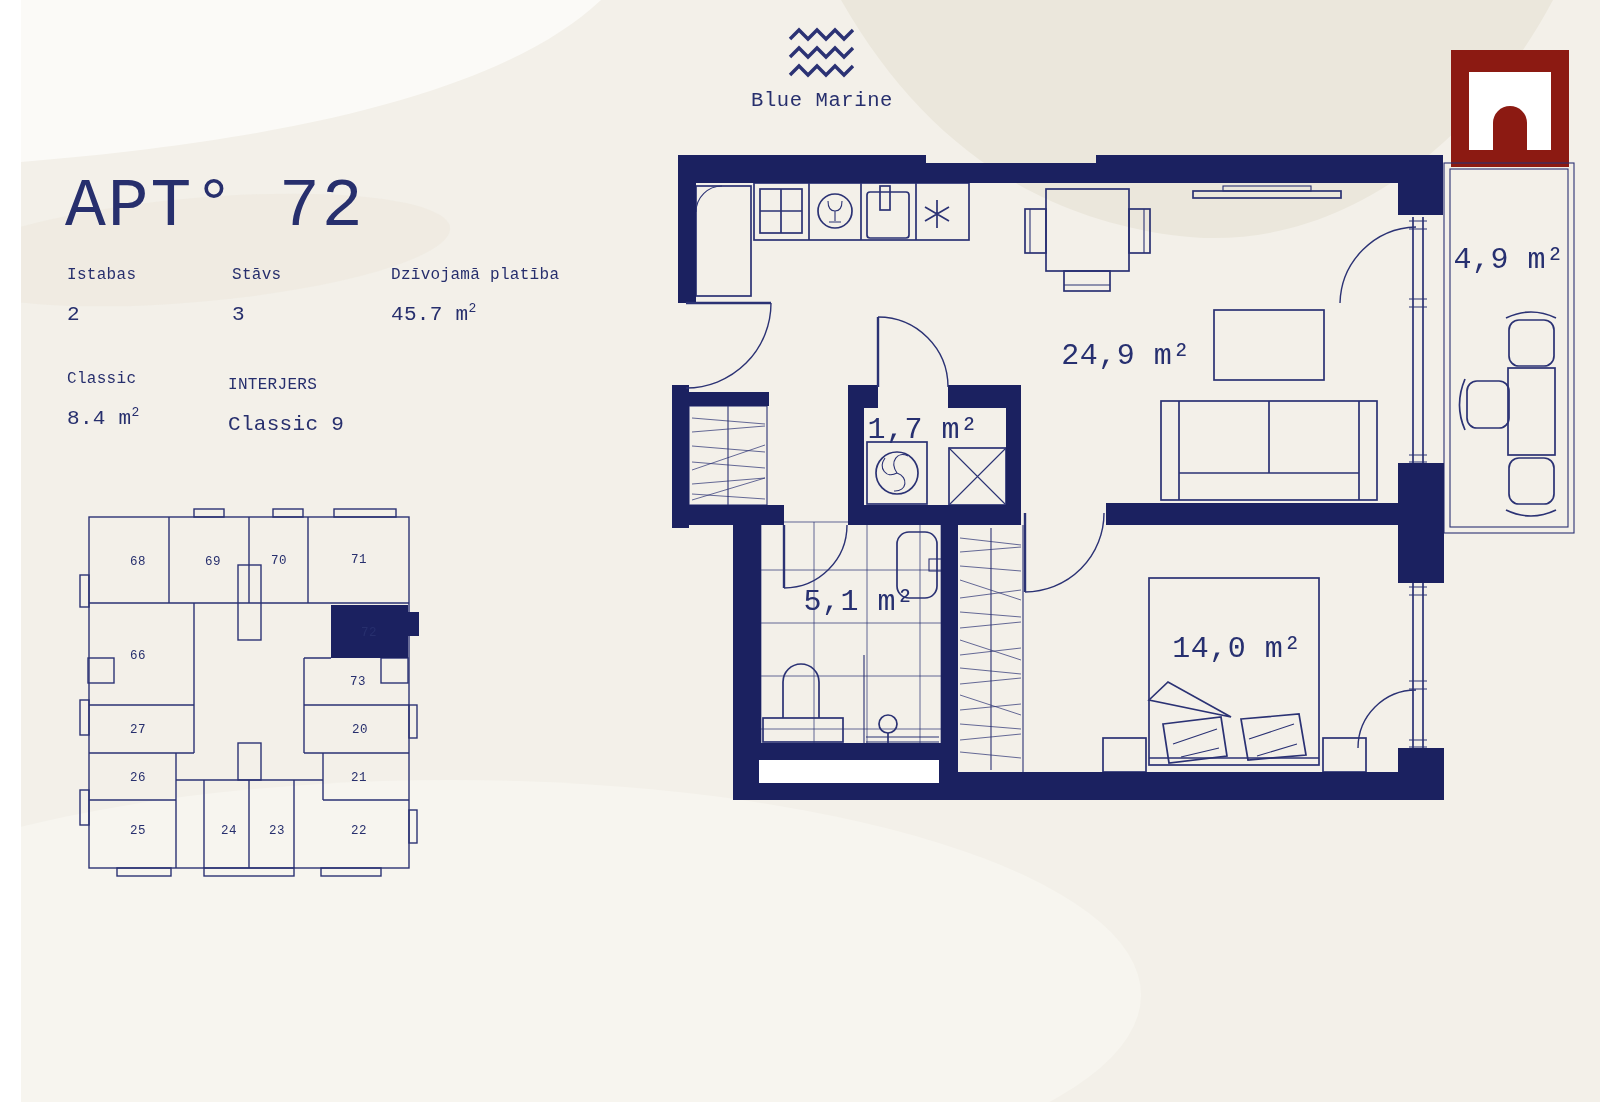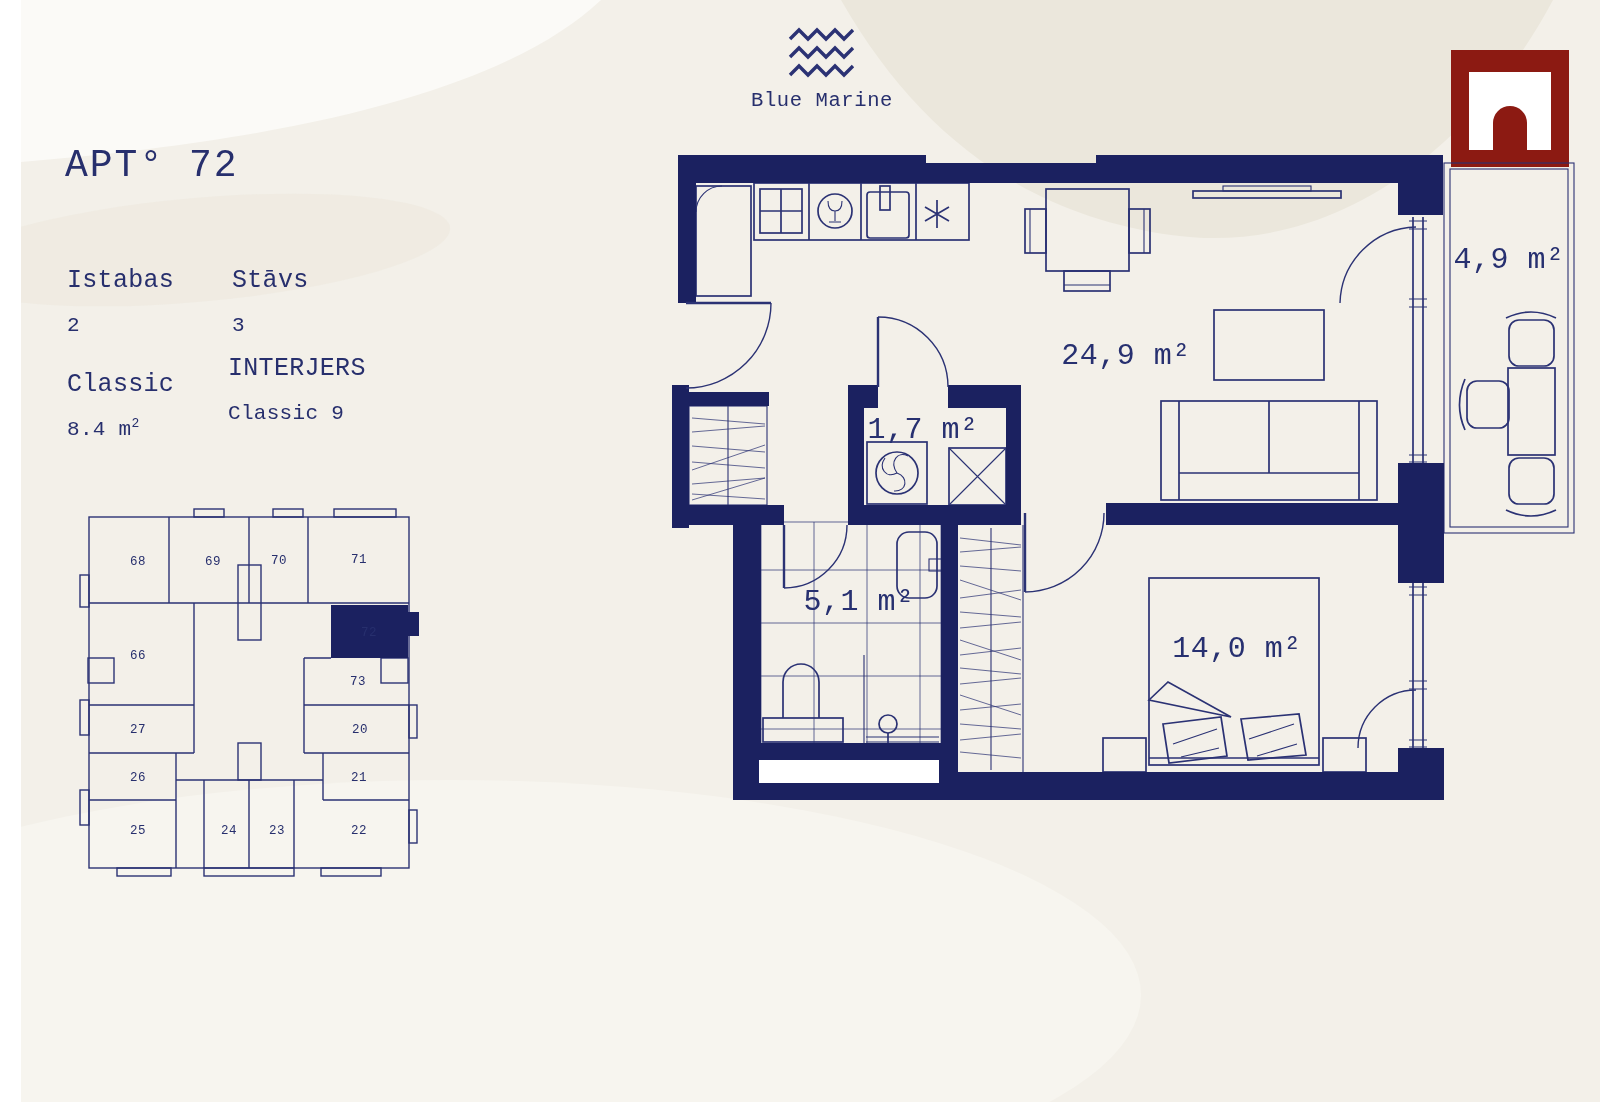--- a/index.html
+++ b/index.html
@@ -1,27 +1,27 @@
 <!DOCTYPE html>
 <html><head>
 <meta charset="utf-8">
 <style>
   html,body{margin:0;padding:0;}
   .page{position:relative;width:1600px;height:1102px;background:#f3f0e9;overflow:hidden;
         font-family:Liberation Mono, monospace;color:#272f6d;margin-left:21px;}
   .layer{position:absolute;left:0;top:0;}
   
-  .apt-title{position:absolute;left:44px;top:144px;margin:0;font-size:38px;font-weight:400;
+  .apt-title{position:absolute;left:44px;top:168px;margin:0;font-size:68px;font-weight:400;
              letter-spacing:2px;color:#272f6d;}
   .field{position:absolute;}
-  .flabel{font-size:25px;letter-spacing:.3px;}
+  .flabel{font-size:16px;letter-spacing:.3px;}
   .fvalue{font-size:21px;margin-top:17px;letter-spacing:.3px;}
   .fvalue sup{font-size:13px;}
   .f0{left:46px;top:266px}.f1{left:211px;top:266px}.f2{left:370px;top:266px}
-  .f3{left:46px;top:370px}.f4{left:207px;top:354px}
+  .f3{left:46px;top:370px}.f4{left:207px;top:376px}
   
   .wall{fill:#1b2160;stroke:none}
   .ln{stroke:#2b3274;fill:none;stroke-width:1.7;stroke-linejoin:miter;stroke-linecap:butt}
   .ln2{stroke:#2b3274;fill:none;stroke-width:2.4}
   .thin{stroke:#2b3274;fill:none;stroke-width:1.1}
   .tile{stroke:#2b3274;fill:none;stroke-width:.9;opacity:.8}
   .arc{stroke:#2b3274;fill:none;stroke-width:1.4}
   .room-label{font-size:30px;fill:#273070;font-weight:500;text-anchor:middle;letter-spacing:.5px}
   .mp{stroke:#2b3274;fill:none;stroke-width:1.4}
   .mp-label{font-size:12.5px;fill:#272f6d;text-anchor:middle;letter-spacing:.5px}
@@ -292,20 +292,24 @@
 <h1 class="apt-title">APT° 72</h1>
 
 <div class="field f0">
   <div class="flabel">Istabas</div>
   <div class="fvalue"><span>2</span><sup></sup></div>
 </div>
 <div class="field f1">
   <div class="flabel">Stāvs</div>
   <div class="fvalue"><span>3</span><sup></sup></div>
 </div>
+<div class="field f2">
+  <div class="flabel">Dzīvojamā platība</div>
+  <div class="fvalue"><span>45.7 m</span><sup>2</sup></div>
+</div>
 <div class="field f3">
   <div class="flabel">Classic</div>
   <div class="fvalue"><span>8.4 m</span><sup>2</sup></div>
 </div>
 <div class="field f4">
   <div class="flabel">INTERJERS</div>
   <div class="fvalue"><span>Classic 9</span><sup></sup></div>
 </div>
 
 </div>

